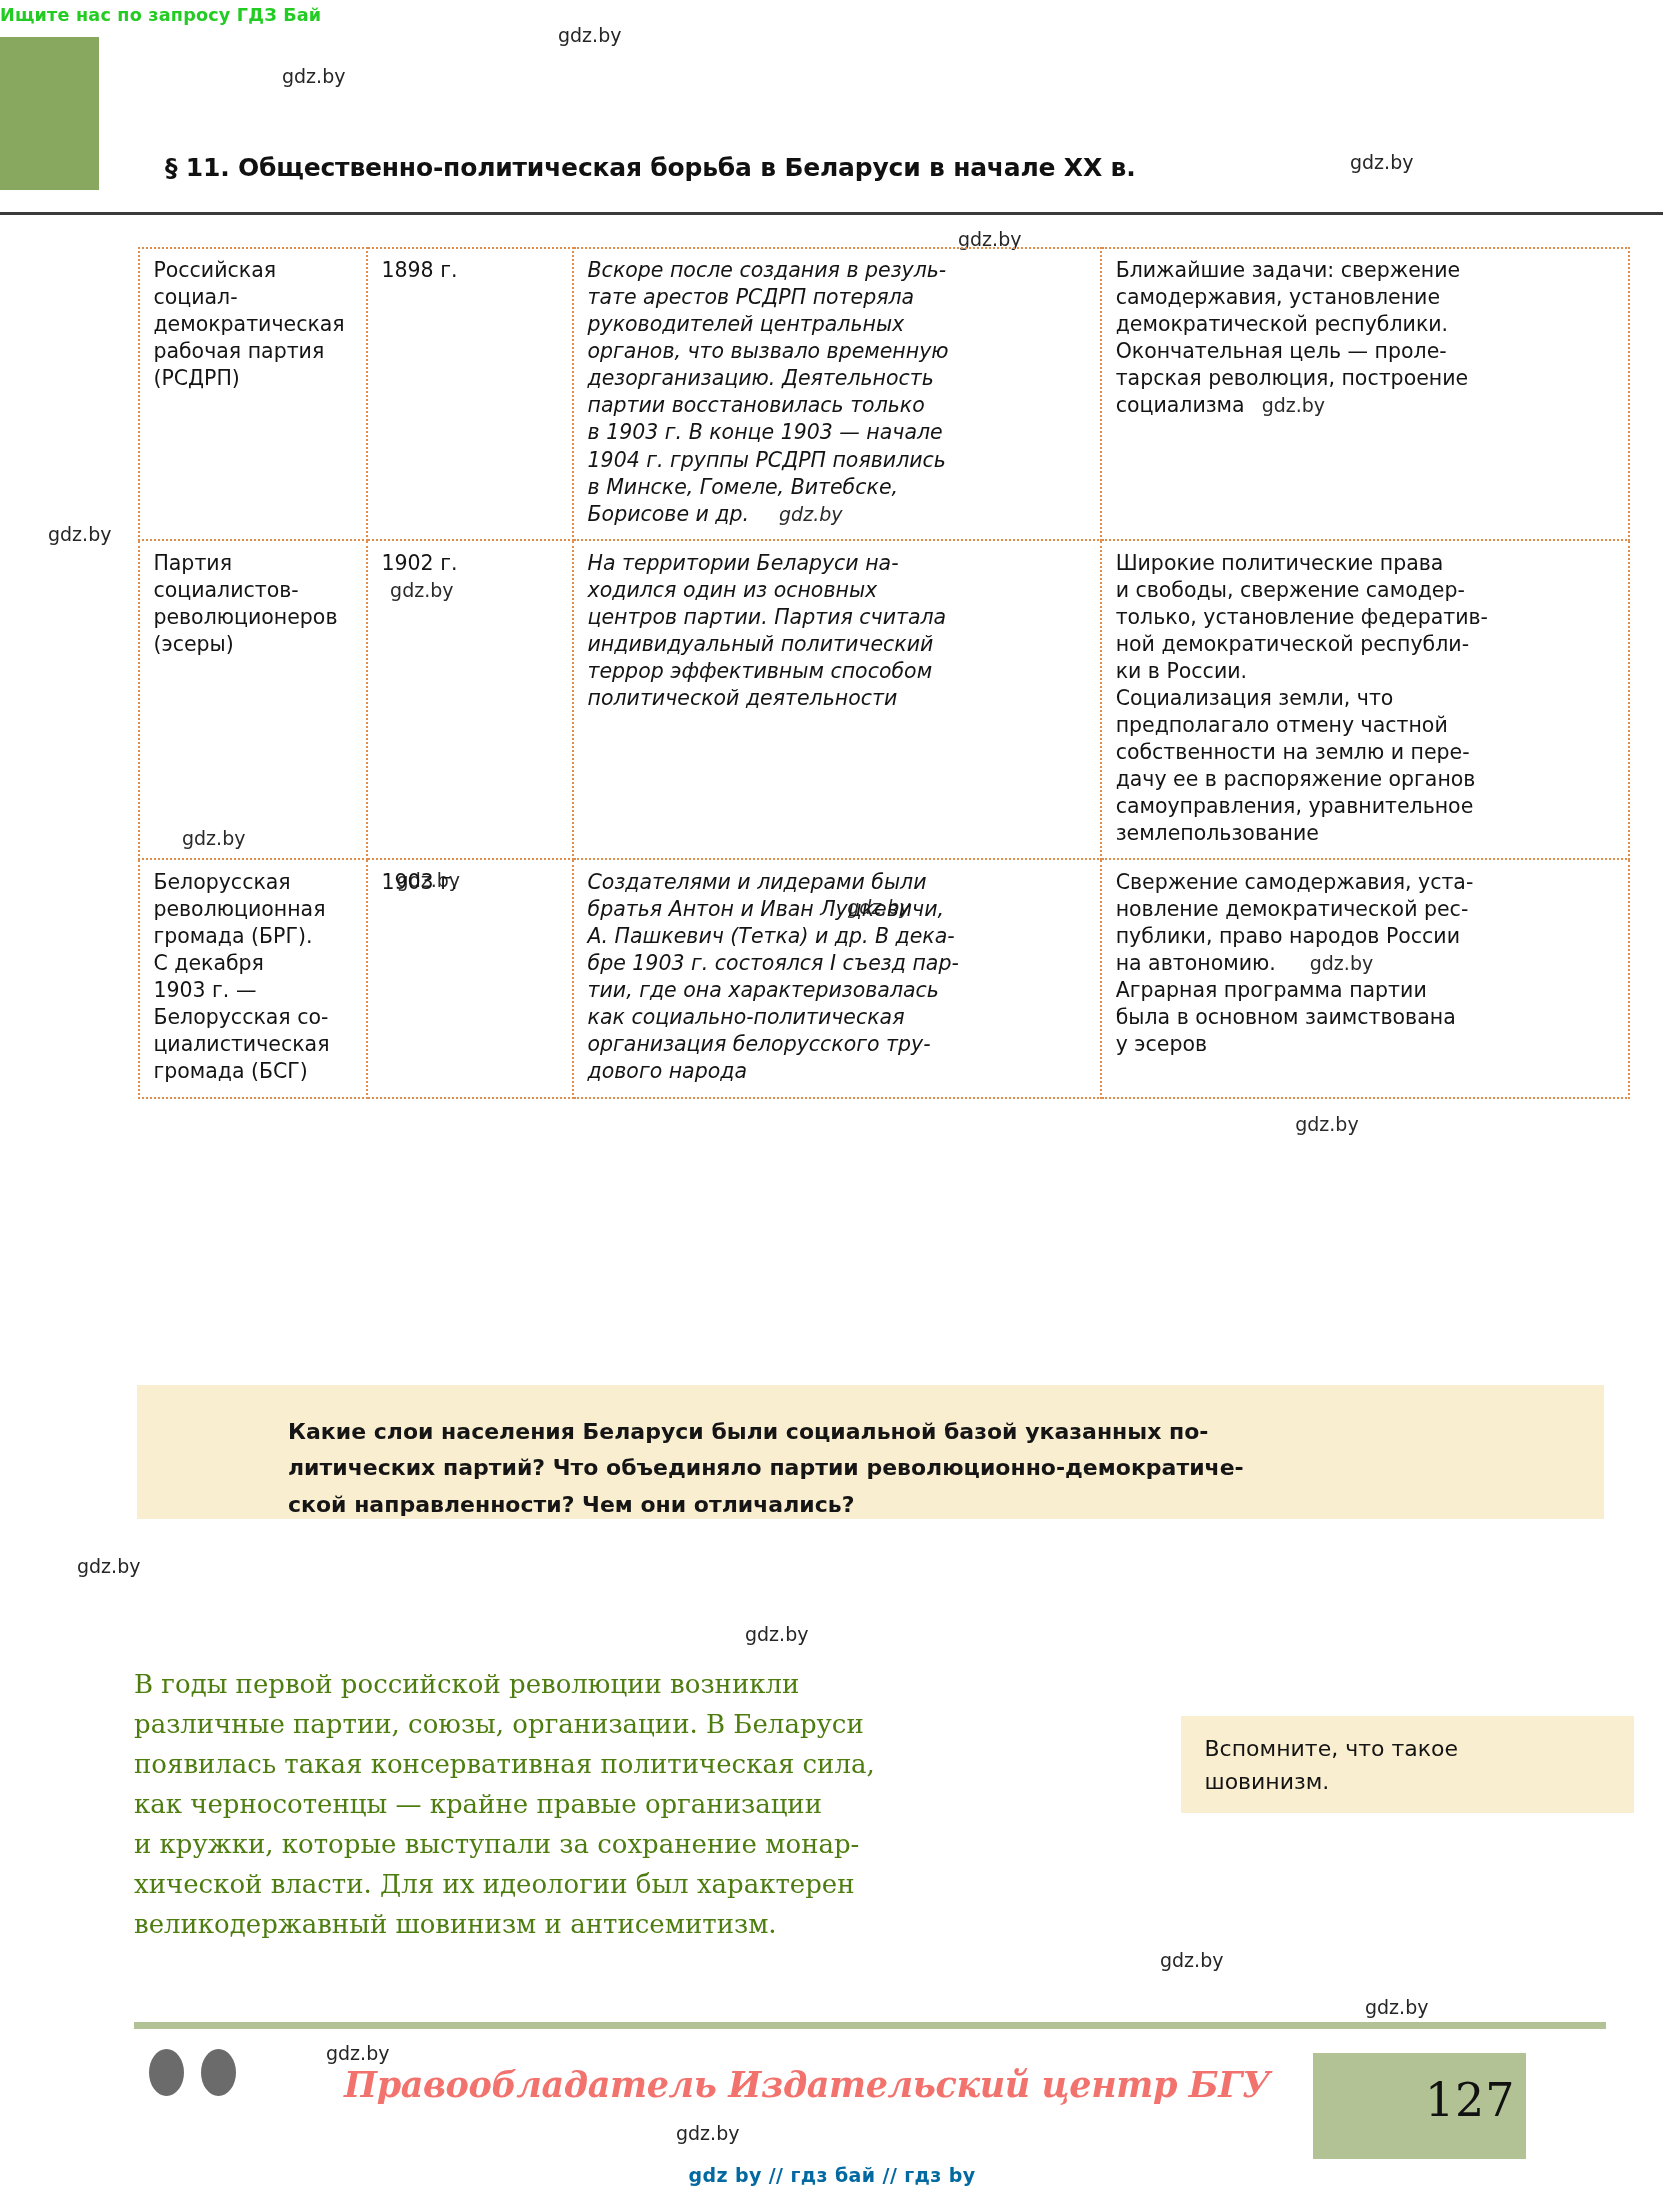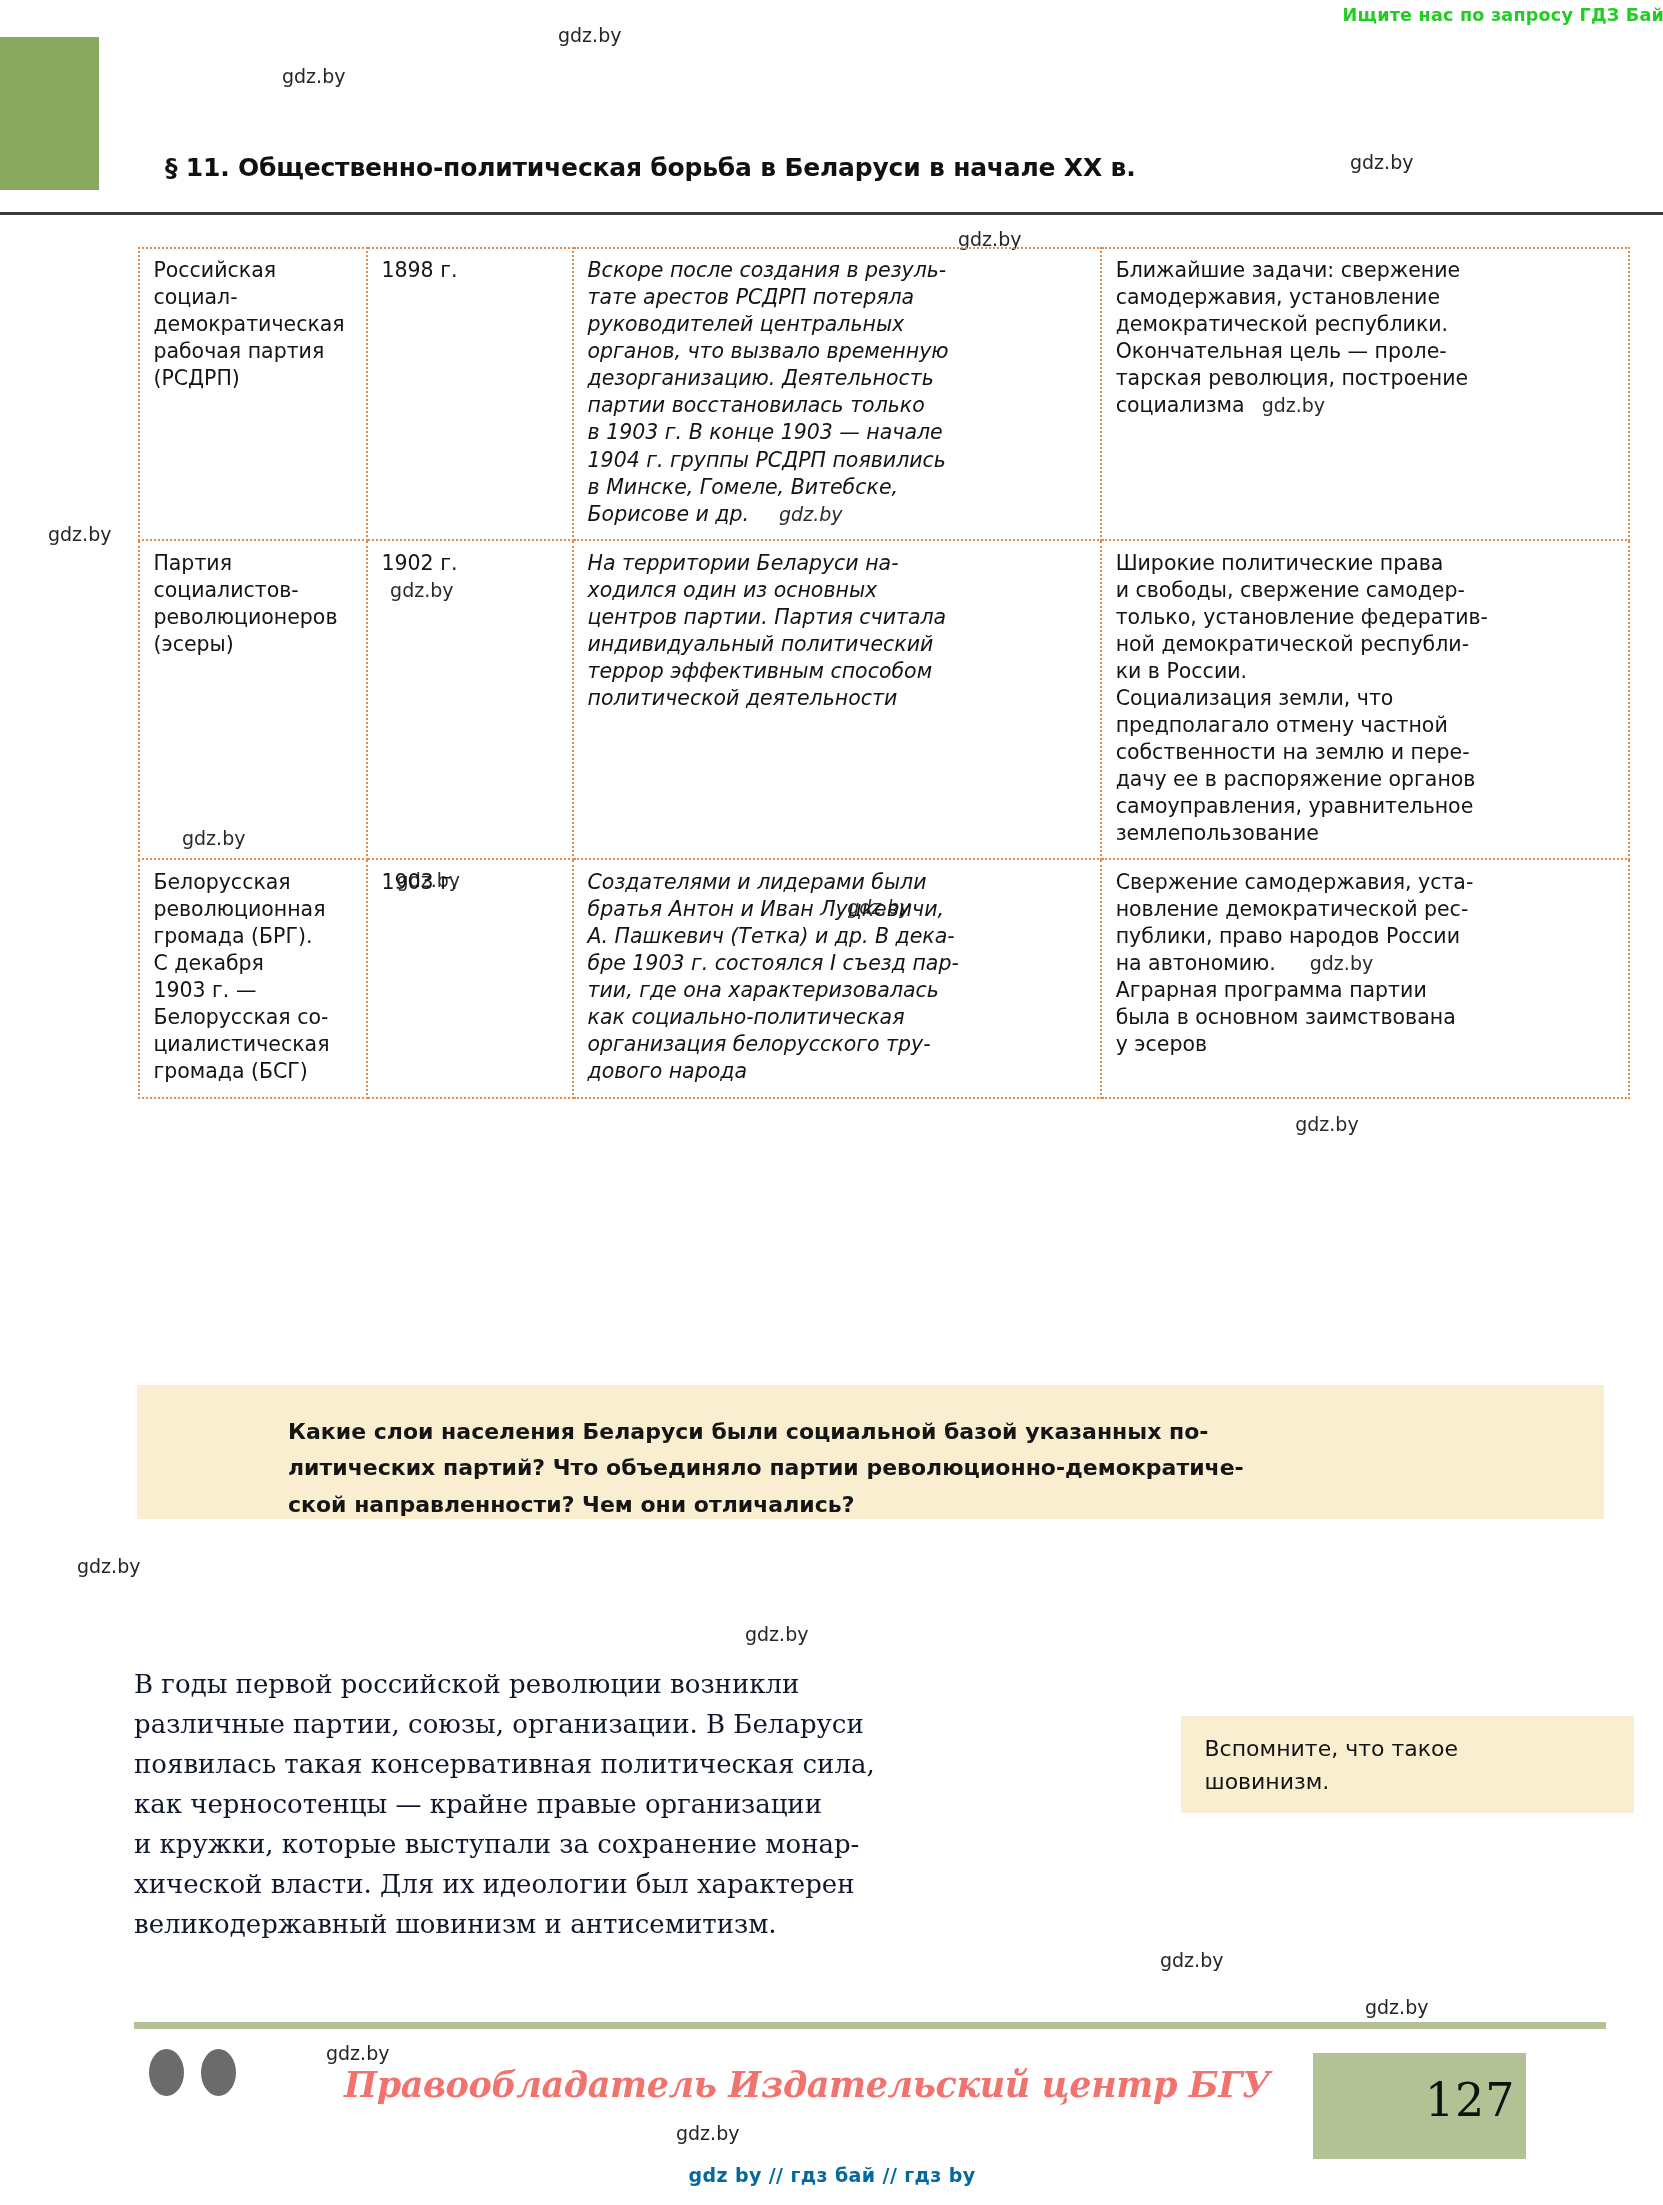--- a/index.html
+++ b/index.html
@@ -15,21 +15,21 @@
     font-family: "DejaVu Sans", sans-serif;
     color: #1a1a1a;
   }
 
   
   .promo-banner {
     position: absolute;
     top: 5px;
     left: 0;
     width: 1664px;
-    text-align: right;
+    text-align: left;
     font-family: "DejaVu Sans", sans-serif;
     font-size: 17.6px;
     font-weight: 700;
     color: #22cc22;
     letter-spacing: 0.2px;
   }
 
   
   .green-tab {
     position: absolute;
@@ -138,21 +138,21 @@
 
   
   .body-paragraph {
     position: absolute;
     left: 134px;
     top: 1664px;
     width: 998px;
     font-family: "DejaVu Serif", serif;
     font-size: 26px;
     line-height: 1.54;
-    color: #0f172a;
+    color: #4d7c0f;
   }
   .body-paragraph span {
     display: block;
     white-space: nowrap;
   }
 
   
   .side-note {
     position: absolute;
     left: 1181px;

